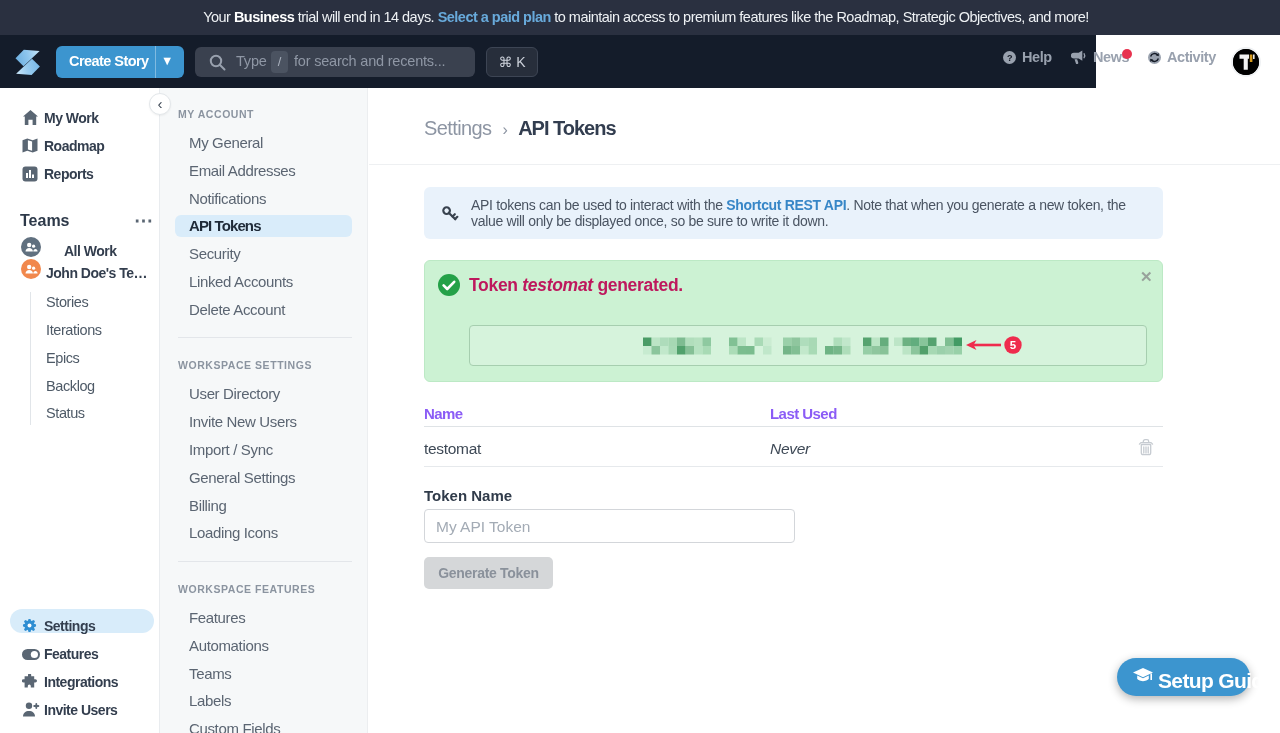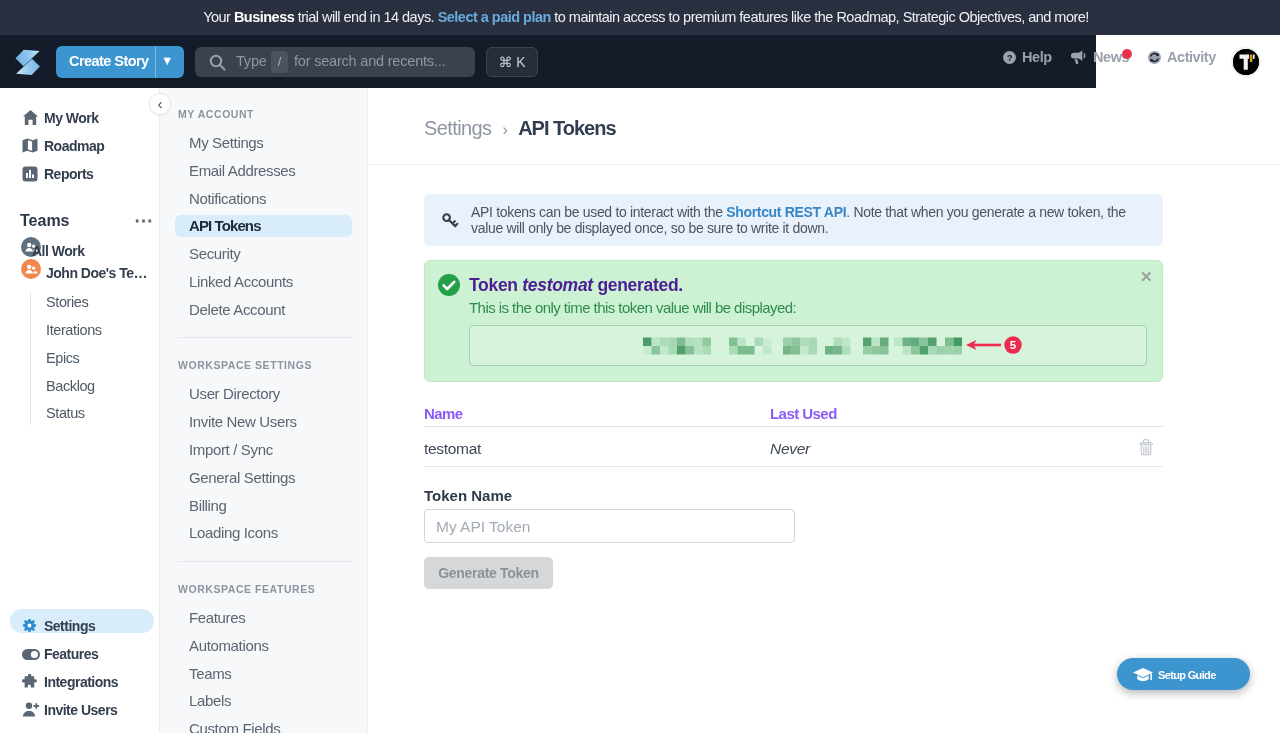--- a/index.html
+++ b/index.html
@@ -52,47 +52,47 @@
 .s2div { position:absolute; left:178px; width:174px; height:1px; background:#e3e6ea; }
 
 
 .main { position:absolute; left:369px; top:88px; width:911px; height:645px; background:#fff; }
 .crumb { position:absolute; left:424px; top:117px; font-size:20px; color:#8d95a3; letter-spacing:-0.6px; white-space:nowrap; }
 .crumb b { color:#323d4f; font-weight:700; letter-spacing:-1px; }
 .crumb .sep { color:#8d95a3; font-size:16px; padding:0 6px; }
 .hline { position:absolute; left:369px; top:164px; width:911px; height:1px; background:#eef0f2; }
 
 .infobox { position:absolute; left:424px; top:187px; width:739px; height:52px; background:#e9f2fb; border-radius:6px;
-  font-size:14px; letter-spacing:-0.32px; color:#4a5462;margin-top:7px; }
+  font-size:14px; letter-spacing:-0.32px; color:#4a5462; }
 .infobox .key { position:absolute; left:17px; top:16px; }
 .infobox .txt { position:absolute; left:47px; top:11px; width:680px; line-height:15.5px; }
 .infobox a { color:#3786c7; font-weight:700; text-decoration:none; }
 
 .greenbox { position:absolute; left:424px; top:260px; width:739px; height:122px; background:#ccf2d3;
   border:1px solid #bce9c5; border-radius:6px; }
 .greenbox .chk { position:absolute; left:13px; top:13px; }
-.greenbox .title { position:absolute; left:44px; top:14px; font-size:17.5px; font-weight:700; letter-spacing:-0.3px; color:#4c1d95; white-space:nowrap; }
+.greenbox .title { position:absolute; left:44px; top:14px; font-size:17.5px; font-weight:700; letter-spacing:-0.3px; color:#be185d; white-space:nowrap; }
 .greenbox .sub { position:absolute; left:44px; top:38px; font-size:15px; letter-spacing:-0.55px; color:#2f8b4d; white-space:nowrap; }
 .greenbox .close { position:absolute; left:715px; top:7px; font-size:15px; color:#98a29b; font-weight:700; }
 .tokenbox { position:absolute; left:44px; top:64px; width:678px; height:41px; background:#d6f3dc;
   border:1px solid #a6ceaf; border-radius:4px; }
 
 .thead { position:absolute; font-size:15px; font-weight:700; letter-spacing:-0.55px; color:#8b5cf6; }
 .trow { position:absolute; font-size:15.5px; color:#3e4956; letter-spacing:-0.3px; }
 .tline { position:absolute; left:424px; width:739px; height:1px; }
 
 .lbl { position:absolute; left:424px; top:487px; font-size:15px; font-weight:700; color:#303b4a; }
 .input { position:absolute; left:424px; top:509px; width:371px; height:34px; border:1px solid #d3d6da; border-radius:4px;
   background:#fff; }
 .input .ph { position:absolute; left:11px; top:8px; font-size:15.5px; color:#a3abb5; }
 .genbtn { position:absolute; left:424px; top:557px; width:129px; height:32px; background:#d5d7d9; border-radius:5px;
   text-align:center; line-height:32px; font-size:14px; font-weight:700; letter-spacing:-0.3px; color:#8a919b; }
 
-.setup { position:absolute; left:1117px; top:658px; width:133px; height:32px; background:#3c95cf; border-radius:19px;
-  box-shadow:0 3px 10px rgba(0,0,0,.3); color:#fff; font-size:11px; font-weight:700; letter-spacing:-0.65px; white-space:nowrap; }
+.setup { position:absolute; left:1117px; top:658px; width:133px; height:38px; background:#3c95cf; border-radius:19px;
+  box-shadow:0 3px 10px rgba(0,0,0,.3); color:#fff; font-size:21px; font-weight:700; letter-spacing:-0.65px; white-space:nowrap; }
 .setup .ic { position:absolute; left:16px; top:10px; }
 .setup .tx { position:absolute; left:41px; top:11px; }
 </style>
 </head>
 <body>
 <div class="banner">Your <b>Business</b> trial will end in 14 days. <span class="link">Select a paid plan</span> to maintain access to premium features like the Roadmap, Strategic Objectives, and more!</div>
 
 <div class="navbar">
   <svg class="abs" style="left:15px;top:13px" width="27" height="29" viewBox="0 0 27 29">
     <defs>
@@ -182,21 +182,21 @@
 <div class="abs" style="left:20px;top:212px;font-size:16px;font-weight:700;color:#2d3949">Teams</div>
 <div class="abs" style="left:134px;top:209px;font-size:19px;font-weight:700;color:#5a6673">⋯</div>
 <div class="s1item" style="top:238px">
   <svg class="ic" style="left:21px;top:-1px" width="20" height="20" viewBox="0 0 20 20">
       <circle cx="10" cy="10" r="10" fill="#60707f"></circle>
       <circle cx="8.2" cy="8" r="2.2" fill="#fff"></circle>
       <circle cx="12.6" cy="9.2" r="1.6" fill="#fff"></circle>
       <path fill="#fff" d="M4.5 14.6 c0-2.3 1.7-3.6 3.7-3.6 s3.7 1.3 3.7 3.6 Z"></path>
       <path fill="#fff" d="M12.2 14.6 c0.1-1.6 1-2.6 2.3-2.6 c1.2 0 2 0.9 2.1 2.6 Z"></path>
     </svg>
-  <span class="tx" style="left:32px">All Work</span>
+  <span class="tx" style="left:64px">All Work</span>
 </div>
 <div class="s1item" style="top:260px">
   <svg class="ic" style="left:21px;top:-1px" width="20" height="20" viewBox="0 0 20 20">
       <circle cx="10" cy="10" r="10" fill="#f1884d"></circle>
       <circle cx="8.2" cy="8" r="2.2" fill="#fff"></circle>
       <circle cx="12.6" cy="9.2" r="1.6" fill="#fff"></circle>
       <path fill="#fff" d="M4.5 14.6 c0-2.3 1.7-3.6 3.7-3.6 s3.7 1.3 3.7 3.6 Z"></path>
       <path fill="#fff" d="M12.2 14.6 c0.1-1.6 1-2.6 2.3-2.6 c1.2 0 2 0.9 2.1 2.6 Z"></path>
     </svg>
   <span class="tx" style="left:46px">John Doe's Te…</span>
@@ -244,21 +244,21 @@
       <circle cx="7" cy="3.8" r="3.2" fill="#5a6673"></circle>
       <path fill="#5a6673" d="M1 14.5 c0-3.6 2.6-5.6 6-5.6 s6 2 6 5.6 Z"></path>
       <rect x="13.4" y="1" width="1.8" height="6" rx=".9" fill="#5a6673"></rect>
       <rect x="11.3" y="3.1" width="6" height="1.8" rx=".9" fill="#5a6673"></rect>
     </svg>
   <span class="tx">Invite Users</span>
 </div>
 
 <div class="s2hl"></div>
 <div class="s2label" style="top:108px">MY ACCOUNT</div>
-<div class="s2item" style="top:134px">My Settings</div>
+<div class="s2item" style="top:134px">My General</div>
 <div class="s2item" style="top:162px">Email Addresses</div>
 <div class="s2item" style="top:190px">Notifications</div>
 <div class="s2item" style="top:217px;color:#1f2a38;font-weight:700;letter-spacing:-0.9px">API Tokens</div>
 <div class="s2item" style="top:245px">Security</div>
 <div class="s2item" style="top:273px">Linked Accounts</div>
 <div class="s2item" style="top:301px">Delete Account</div>
 <div class="s2div" style="top:337px"></div>
 <div class="s2label" style="top:359px">WORKSPACE SETTINGS</div>
 <div class="s2item" style="top:385px">User Directory</div>
 <div class="s2item" style="top:413px">Invite New Users</div>
@@ -291,21 +291,20 @@
     </svg>
   <div class="txt">API tokens can be used to interact with the <a>Shortcut REST API</a>. Note that when you generate a new token, the value will only be displayed once, so be sure to write it down.</div>
 </div>
 
 <div class="greenbox">
     <svg class="chk" width="22" height="22" viewBox="0 0 22 22">
       <circle cx="11" cy="11" r="11" fill="#24a148"></circle>
       <path fill="none" stroke="#fff" stroke-width="2.6" stroke-linecap="round" stroke-linejoin="round" d="M5.6 11.4 l3.6 3.6 l7 -7.2"></path>
     </svg>
   <div class="title">Token <i>testomat</i> generated.</div>
-  <div class="sub">This is the only time this token value will be displayed:</div>
   <div class="close">✕</div>
   <div class="tokenbox">
       <svg class="abs" style="left:173px;top:9px" width="330" height="22" viewBox="0 0 330 22">
         <rect x="0.0" y="2.5" width="8.5" height="8.5" fill="#2e8a4e" opacity="0.83"></rect>
         <rect x="0.0" y="11.0" width="8.5" height="8.5" fill="#c0e7ca" opacity="0.68"></rect>
         <rect x="8.5" y="2.5" width="8.5" height="8.5" fill="#a5d8b2" opacity="0.52"></rect>
         <rect x="8.5" y="11.0" width="8.5" height="8.5" fill="#4f9e68" opacity="0.55"></rect>
         <rect x="17.0" y="2.5" width="8.5" height="8.5" fill="#8fcaa0" opacity="0.56"></rect>
         <rect x="17.0" y="11.0" width="8.5" height="8.5" fill="#c0e7ca" opacity="0.97"></rect>
         <rect x="25.5" y="2.5" width="8.5" height="8.5" fill="#a5d8b2" opacity="0.99"></rect>

